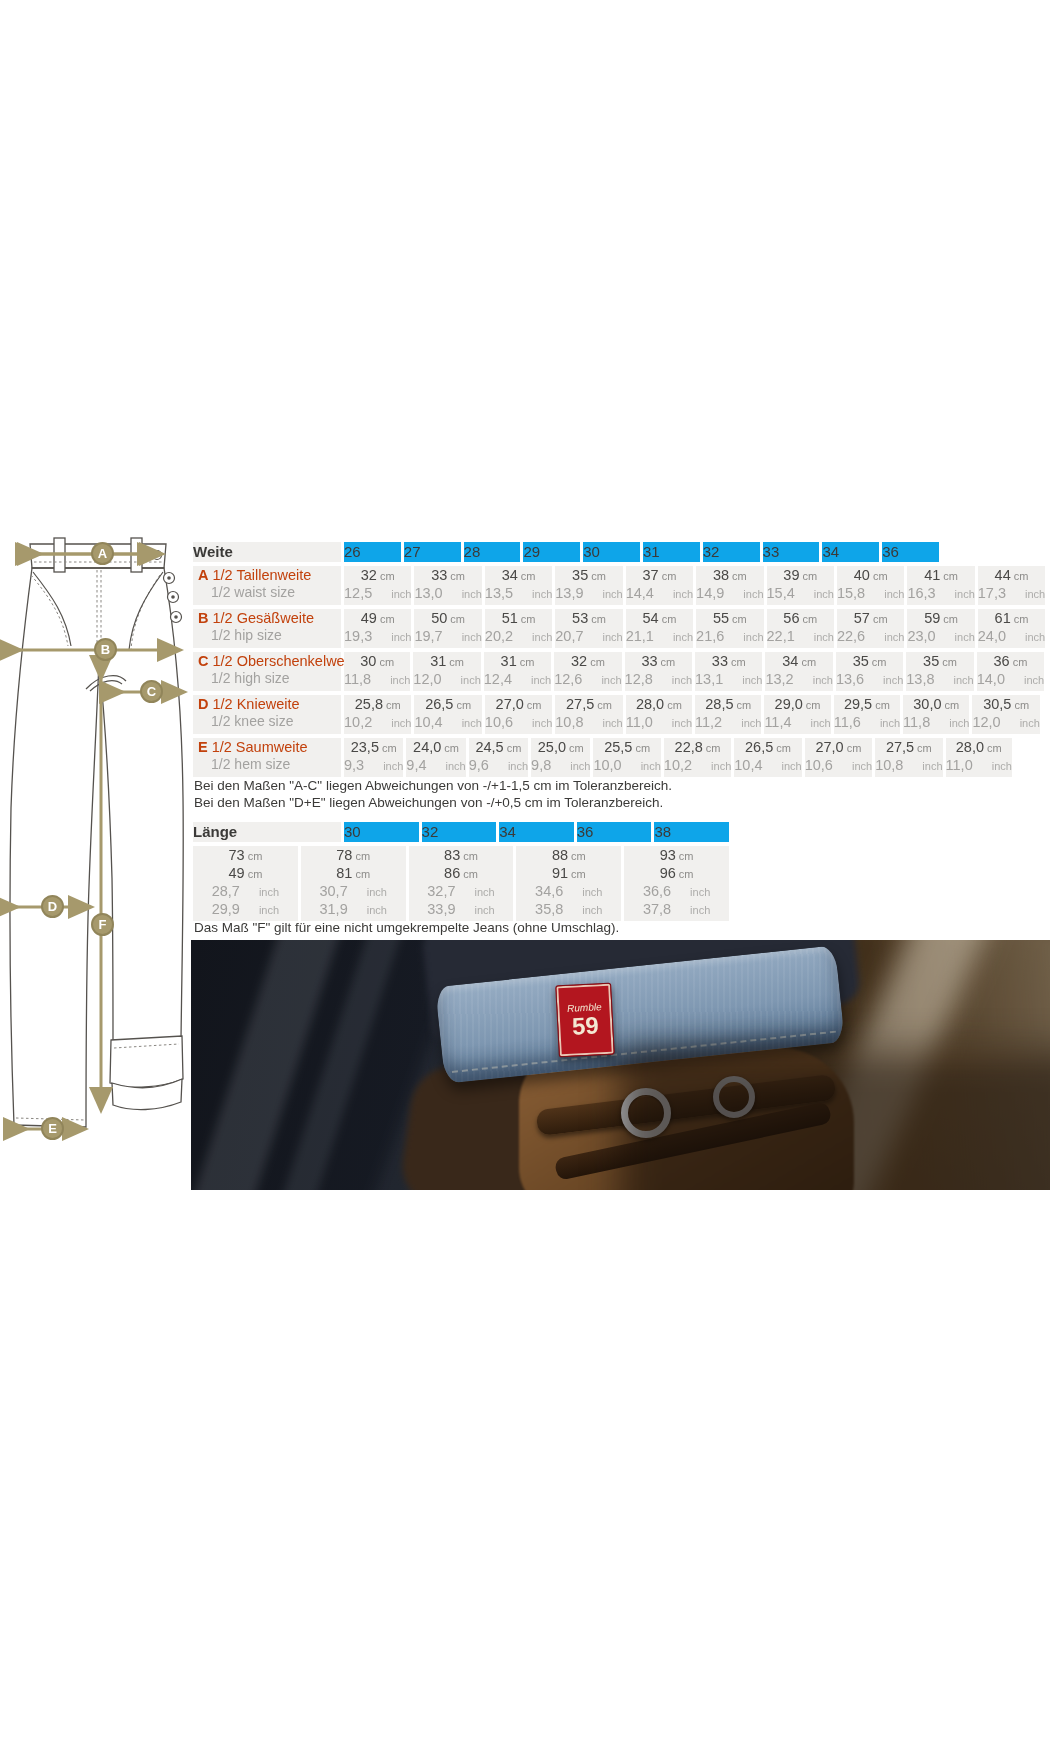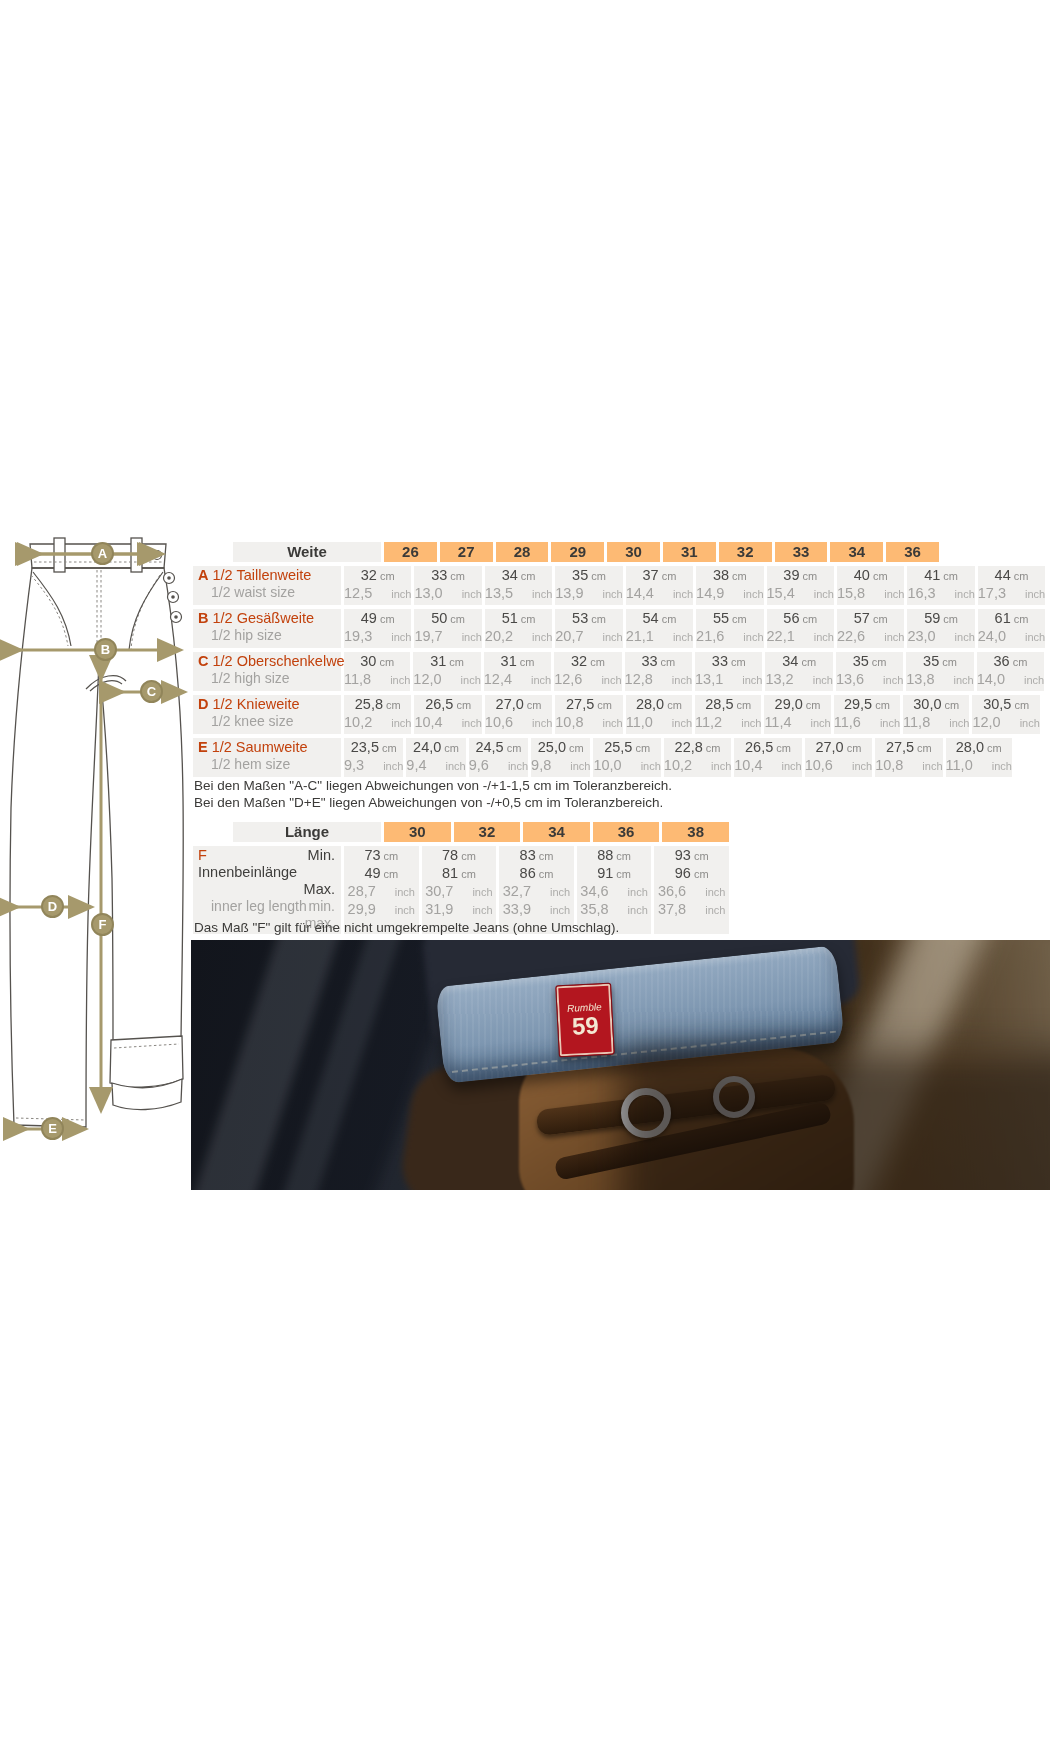--- a/index.html
+++ b/index.html
@@ -16,22 +16,22 @@
     background:#a6996c;border:2px solid #91855a;box-sizing:border-box;
     color:#ffffff;font-weight:bold;font-size:13px;line-height:19px;
     text-align:center;z-index:6;
   }
 
   
   #size-table{position:absolute;left:193px;top:542px;width:746px;}
   #length-table{position:absolute;left:193px;top:822px;width:536px;}
   .hrow,.trow{display:flex;gap:3px;margin-bottom:4px;}
   .lcell{flex:0 0 148px;width:148px;background:#f1f0ee;box-sizing:border-box;padding:1px 4px 2px 5px;}
-  .hlab{text-align:center;font-weight:bold;color:#3b3a38;font-size:15px;line-height:18px;padding:1px 0;margin-left:40px;}
-  .hcell{flex:1;background:#fdba74;text-align:center;font-weight:bold;color:#3b3a38;font-size:15px;line-height:18px;padding:1px 0;}
+  .hlab{font-weight:bold;color:#3b3a38;font-size:15px;line-height:18px;padding:1px 0;}
+  .hcell{flex:1;background:#0ea5e9;font-weight:normal;color:#3b3a38;font-size:15px;line-height:18px;padding:1px 0;}
   .vcell{flex:1;background:#f1f0ee;text-align:center;padding:1px 0 2px 0;}
   .lde{font-size:14.5px;color:#c2410c;line-height:17px;white-space:nowrap;}
   .lde .key{font-weight:bold;margin-right:4px;}
   .len{font-size:14px;color:#a3a2a0;line-height:17px;padding-left:13px;white-space:nowrap;}
   .vcm{font-size:14.5px;color:#4a4947;line-height:17px;white-space:nowrap;}
   .vin{font-size:14.5px;color:#a3a2a0;line-height:17px;white-space:nowrap;}
   .unit{font-size:11px;color:#8d8c8a;margin-left:3px;}
   .unitg{font-size:11px;color:#adacaa;margin-left:3px;padding-left:16px;}
   .lline{font-size:14.5px;line-height:17px;}
   .flexline{display:flex;justify-content:space-between;}
@@ -402,32 +402,20 @@
 <div id="length-table">
   <div class="hrow" id="len-hdr">
     <div class="lcell hlab">Länge</div>
   <div class="hcell">30</div>
       <div class="hcell">32</div>
       <div class="hcell">34</div>
       <div class="hcell">36</div>
       <div class="hcell">38</div>
     </div>
   <div class="trow" id="len-row">
-    <div class="lcell">
-      <div class="lline flexline dark">
-        <span><span class="lde key" style="display:inline">F</span> <span>Innenbeinlänge</span></span>
-        <span class="mm">Min.</span>
-      </div>
-      <div class="lline right dark mm">Max.</div>
-      <div class="lline flexline gray">
-        <span style="padding-left:13px">inner leg length</span>
-        <span class="mm">min.</span>
-      </div>
-      <div class="lline right gray mm">max.</div>
-    </div>
   <div class="vcell">
         <div class="vcm"><span>73</span><span class="unit">cm</span></div>
         <div class="vcm"><span>49</span><span class="unit">cm</span></div>
         <div class="vin"><span>28,7</span><span class="unitg">inch</span></div>
         <div class="vin"><span>29,9</span><span class="unitg">inch</span></div>
       </div>
       <div class="vcell">
         <div class="vcm"><span>78</span><span class="unit">cm</span></div>
         <div class="vcm"><span>81</span><span class="unit">cm</span></div>
         <div class="vin"><span>30,7</span><span class="unitg">inch</span></div>

